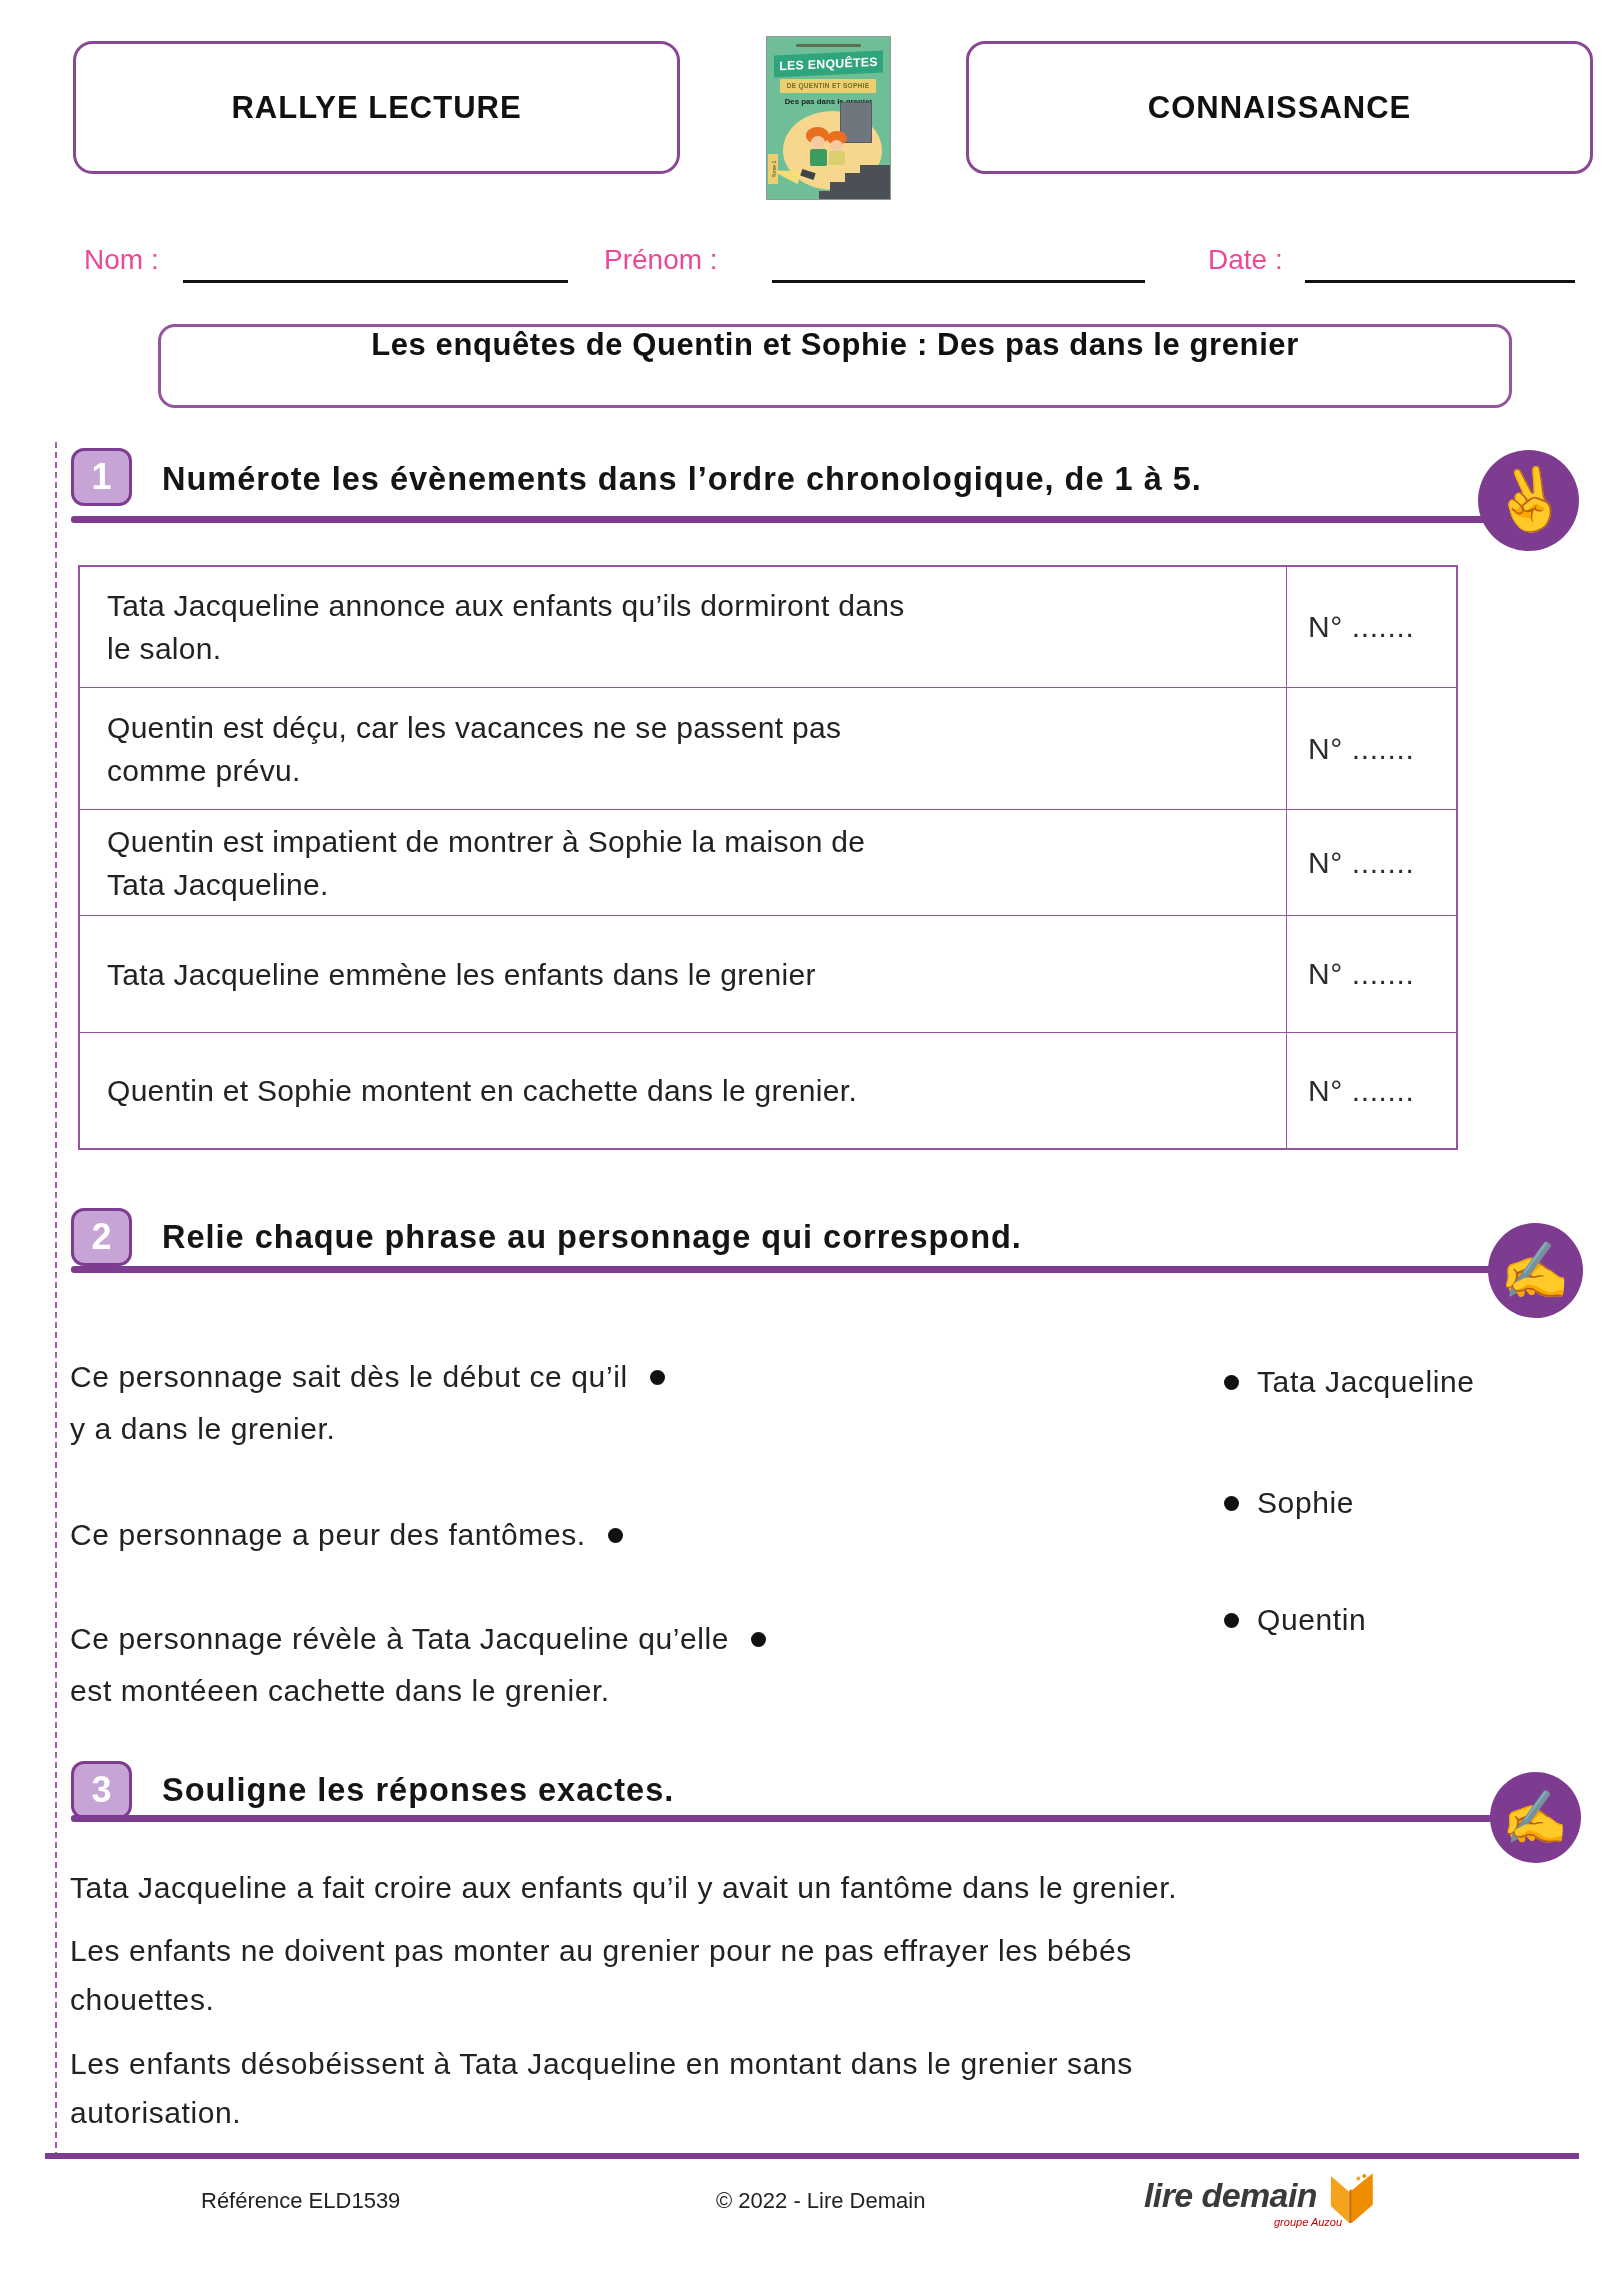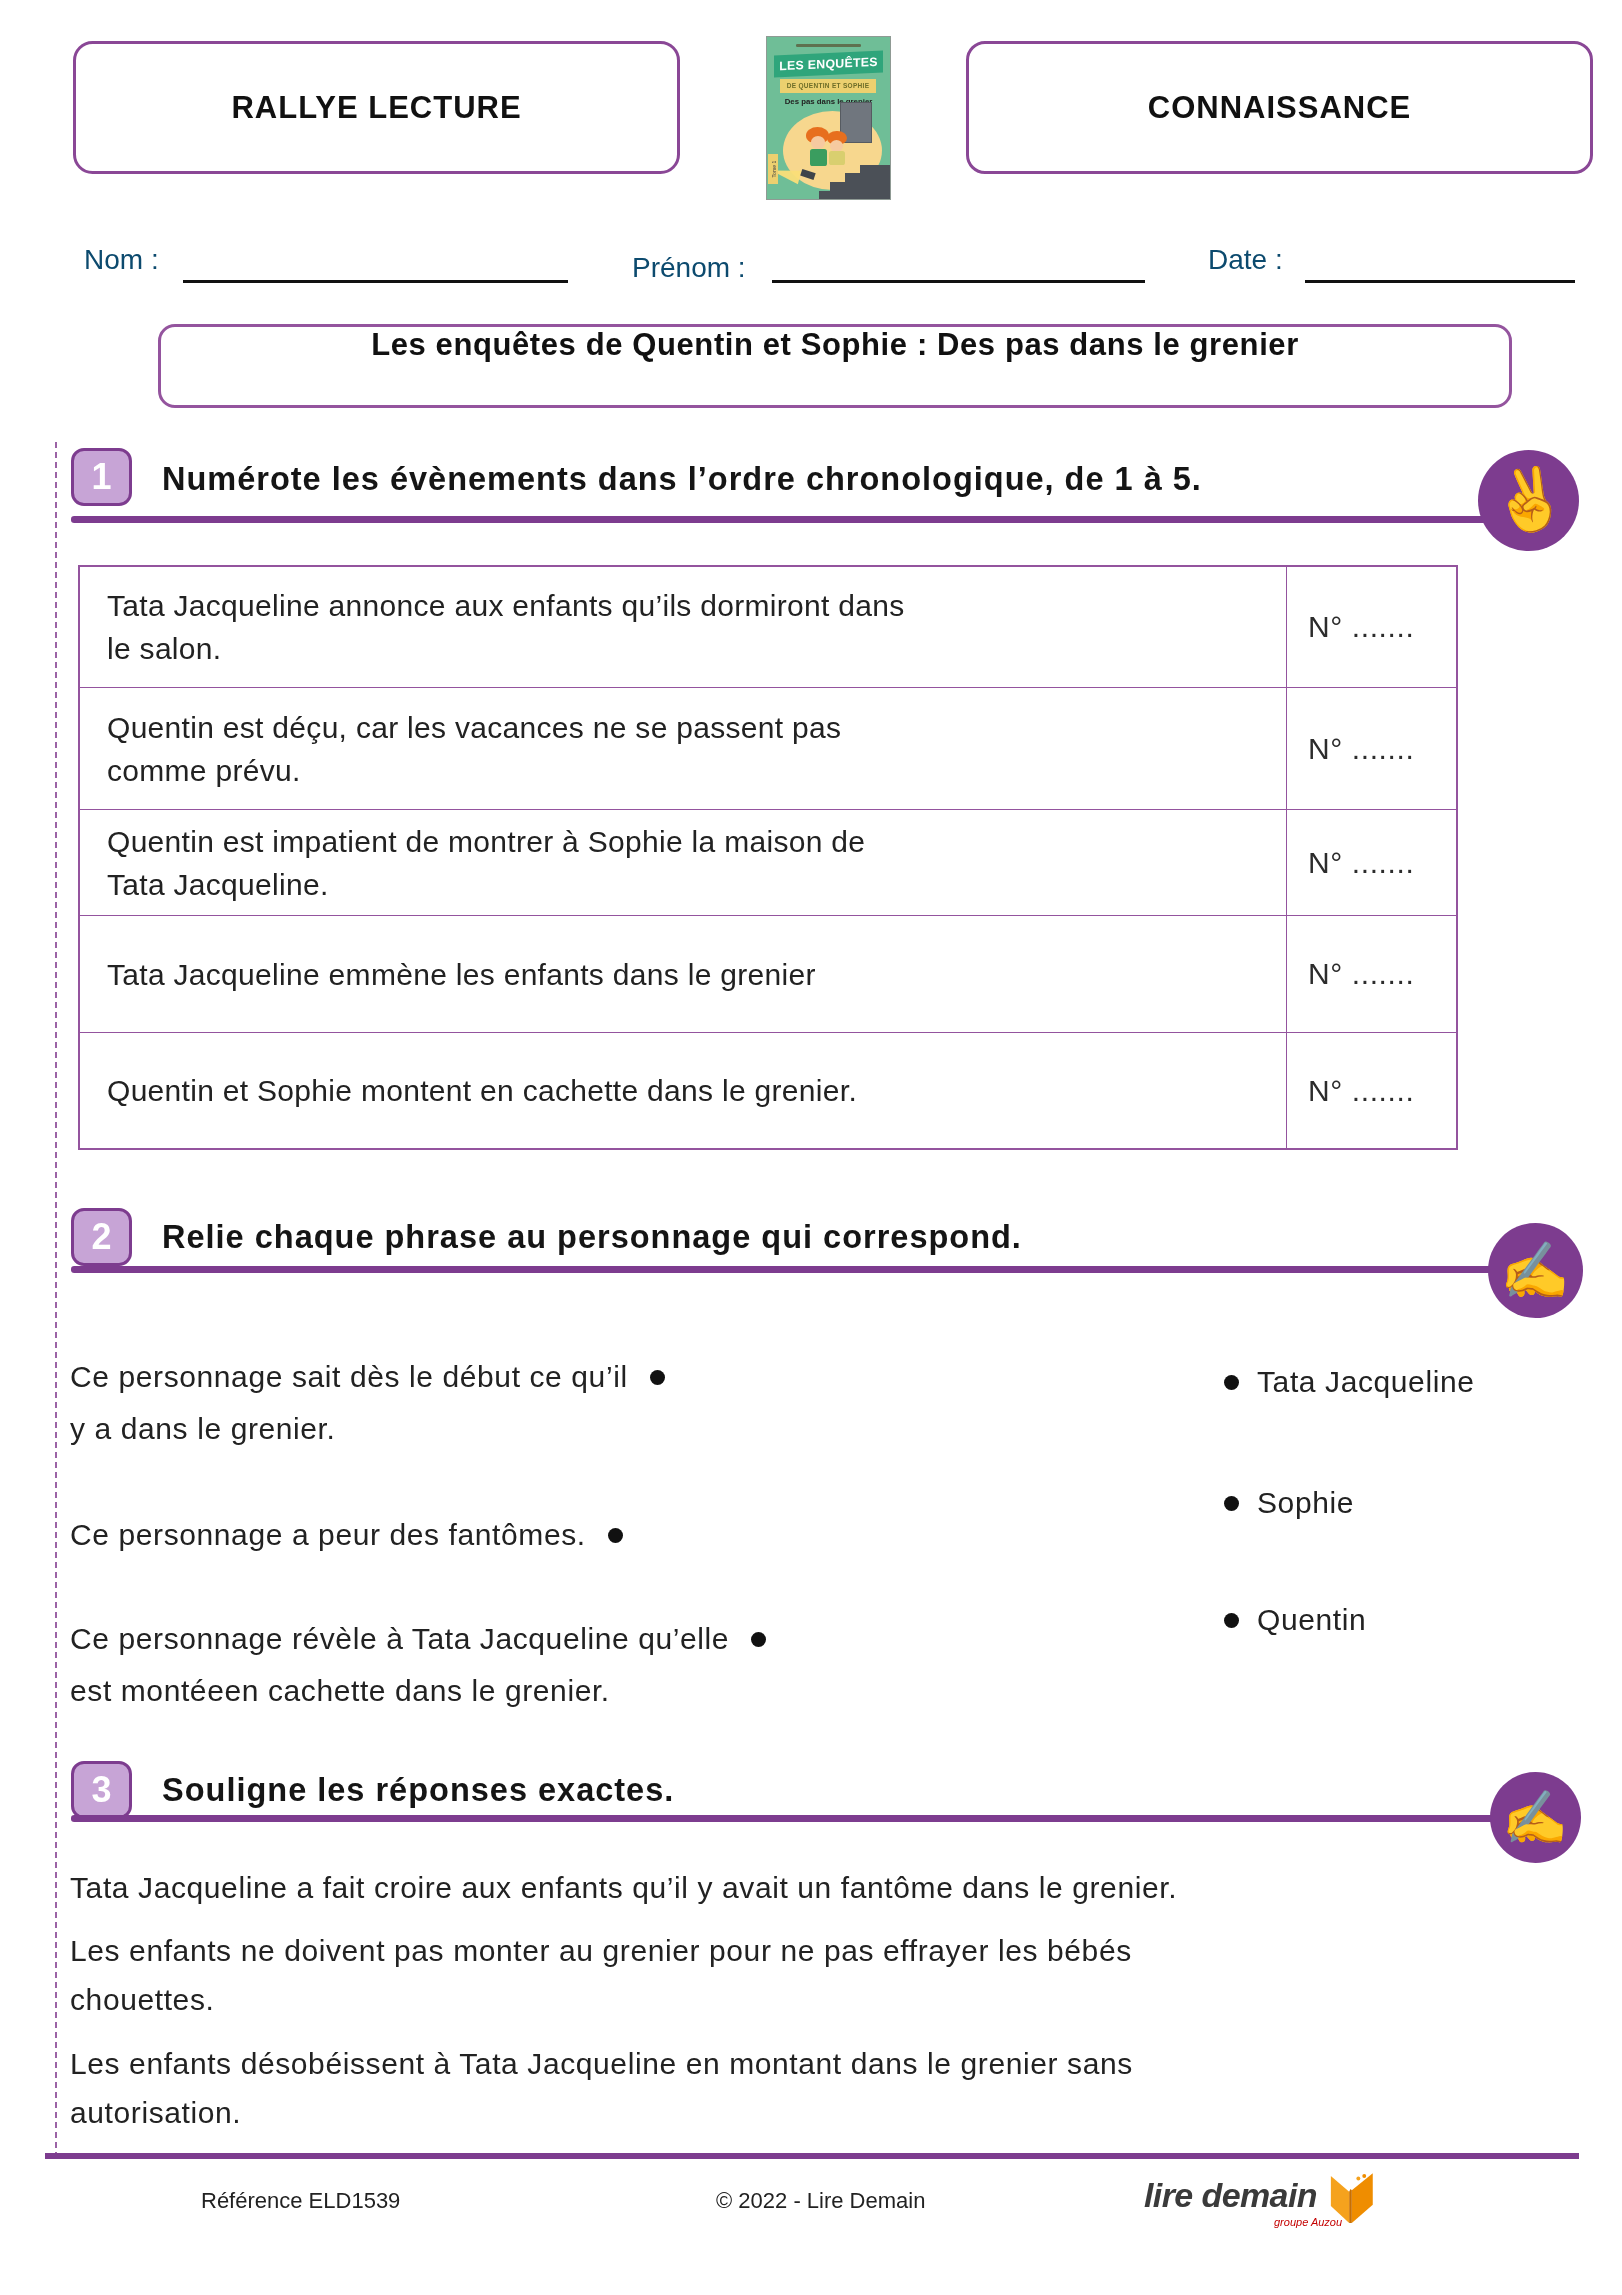--- a/index.html
+++ b/index.html
@@ -42,24 +42,24 @@
   .body1{position:absolute;left:43px;top:112px;width:17px;height:17px;background:#3a9d5f;border-radius:2.6px;}
   .body2{position:absolute;left:62px;top:114px;width:15.6px;height:14.3px;background:#d9cf6f;border-radius:2.6px;}
   .cov-torch{position:absolute;left:34px;top:134px;width:14.3px;height:6.5px;background:#3f444a;transform:rotate(18deg);}
   .cov-beam{position:absolute;left:3.9px;top:130px;width:0;height:0;border-right:29px solid rgba(250,222,120,.95);
     border-top:7.8px solid transparent;border-bottom:7.8px solid transparent;transform:rotate(14deg);}
   .cov-tome{position:absolute;left:1.3px;top:117px;width:9.7px;height:30px;background:#ecd06f;
     display:flex;align-items:center;justify-content:center;}
   .cov-tome span{transform:rotate(-90deg);font-size:5.2px;color:#444;white-space:nowrap;}
 
   
-  .id-label{position:absolute;top:244px;font-size:28px;color:#0c4a6e;}
+  .id-label{position:absolute;top:244px;font-size:28px;color:#ec4899;}
   .id-line{position:absolute;top:250px;height:30px;border-bottom:3.2px solid #111;}
   #nom-label{left:84px;} #nom-line{left:183px;width:385px;}
-  #prenom-label{left:632px;margin-top:8px;} #prenom-line{left:772px;width:373px;}
+  #prenom-label{left:604px;} #prenom-line{left:772px;width:373px;}
   #date-label{left:1208px;} #date-line{left:1305px;width:270px;}
 
   
   #banner{
     position:absolute;left:158px;top:324px;width:1348px;height:78px;
     border:3.2px solid var(--purple-border);border-radius:17px;background:#fff;
     display:flex;align-items:flex-start;justify-content:center;
     font-size:31px;font-weight:bold;letter-spacing:0.6px;color:#111;
   }
 

